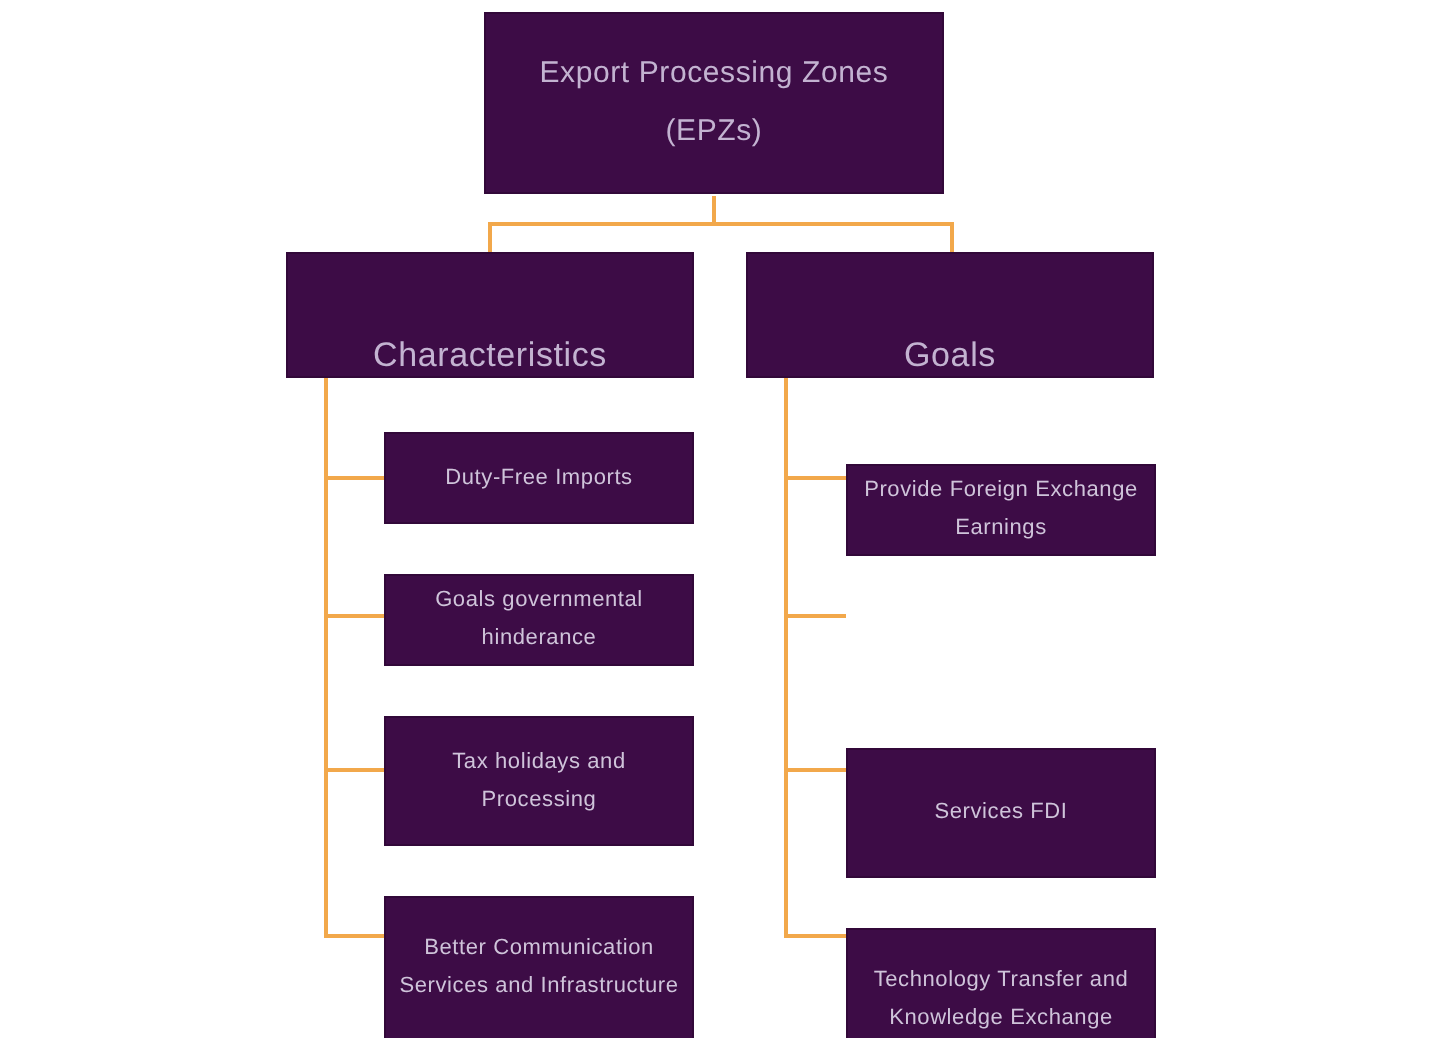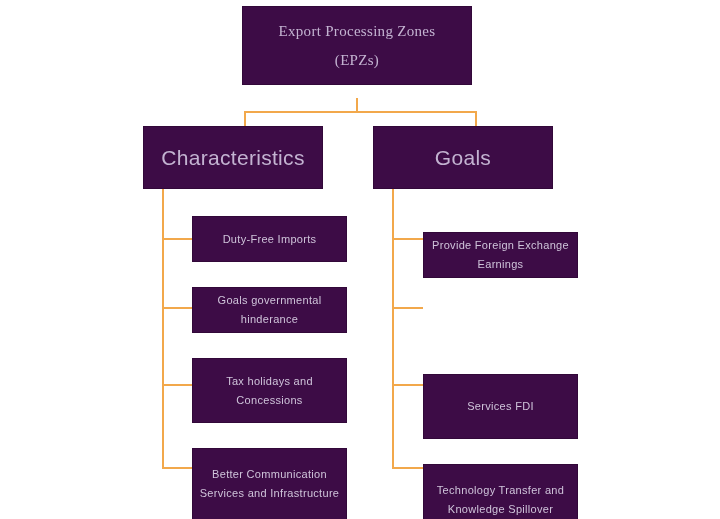--- a/index.html
+++ b/index.html
@@ -22,28 +22,28 @@
     position:absolute;
     background:var(--node-fill);
     border:1px solid var(--node-border);
     box-sizing:border-box;
     color:var(--node-text);
     display:flex;align-items:center;justify-content:center;
     text-align:center;
     letter-spacing:.3px;
   }
   .node.root{
-    left:242px;top:6px;width:230px;height:79px;
+    left:242px;top:6px;width:230px;height:91px;
     font-size:15px;line-height:1.9;
     padding:0 18px;
-    font-family:Liberation Serif, serif;
   }
   .node.branch{
-    top:126px;width:180px;height:63px;
-    font-size:21px;
+    top:126px;width:204px;height:63px;
+    font-size:17px;
+    align-items:flex-end;
   }
   .node.branch.left{left:143px;}
   .node.branch.right{left:373px;}
   .node.leaf{
     width:155px;
     font-size:11px;line-height:1.7;
     color:var(--leaf-text);
     padding:0 4px;
   }
   .col1{left:192px;}
@@ -89,29 +89,29 @@
   <div class="line hline" style="left:392px;top:384px;width:31px;"></div>
   <div class="line hline" style="left:392px;top:467px;width:31px;"></div>
 
   <div class="node leaf col1 row1">
     <span>Duty-Free Imports</span>
   </div>
   <div class="node leaf col1 row2">
     <span>Goals governmental hinderance</span>
   </div>
   <div class="node leaf col1 row3">
-    <span>Tax holidays and Concessions</span>
+    <span>Tax holidays and Processing</span>
   </div>
   <div class="node leaf col1 row4">
     <span>Better Communication Services and Infrastructure</span>
   </div>
 
   <div class="node leaf col2 row1">
     <span>Provide Foreign Exchange Earnings</span>
   </div>
   <div class="node leaf col2 row3">
     <span>Services FDI</span>
   </div>
   <div class="node leaf col2 row4">
-    <span>Technology Transfer and Knowledge Spillover</span>
+    <span>Technology Transfer and Knowledge Exchange</span>
   </div>
 
 </div>
 
 </body></html>

